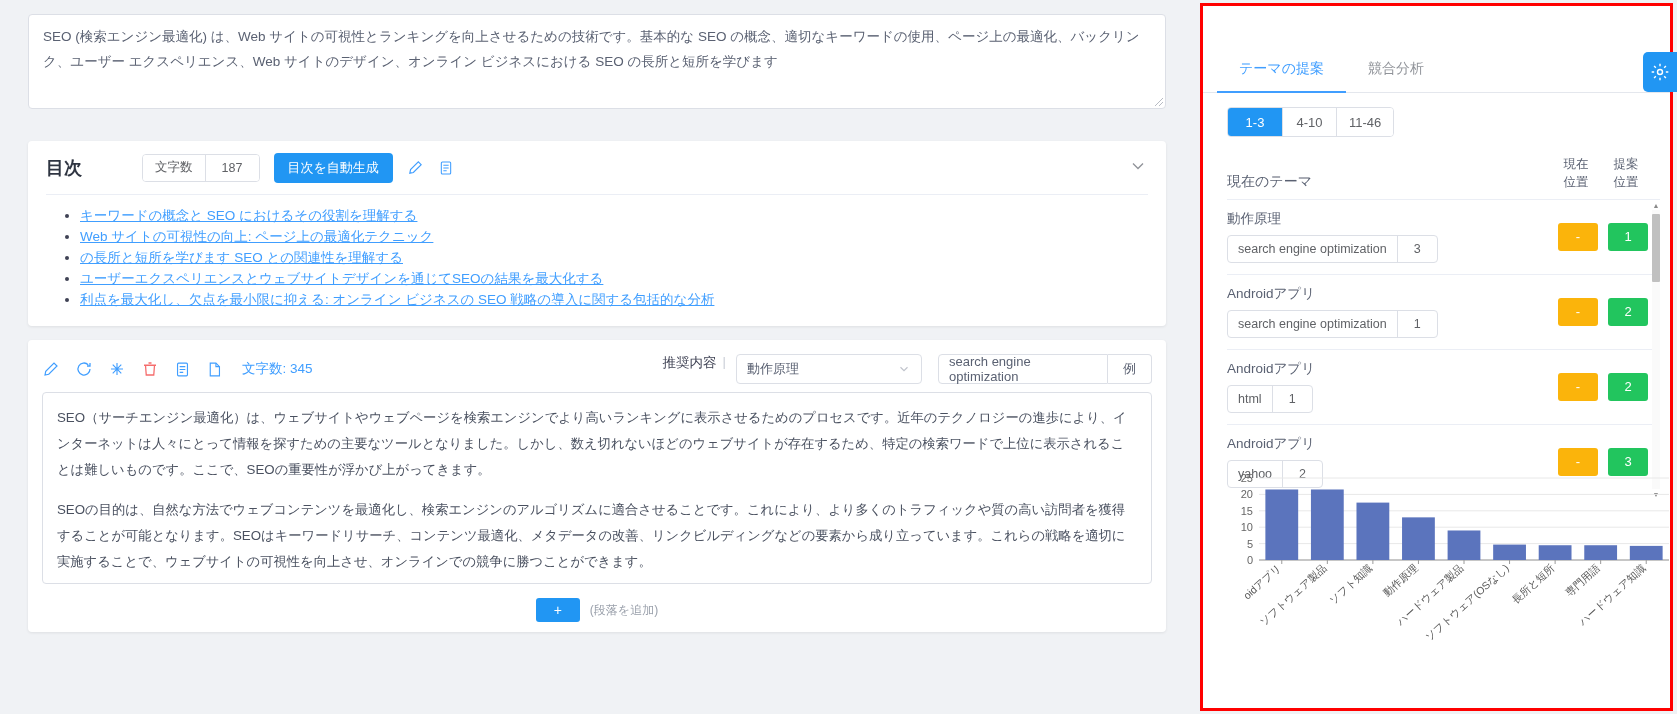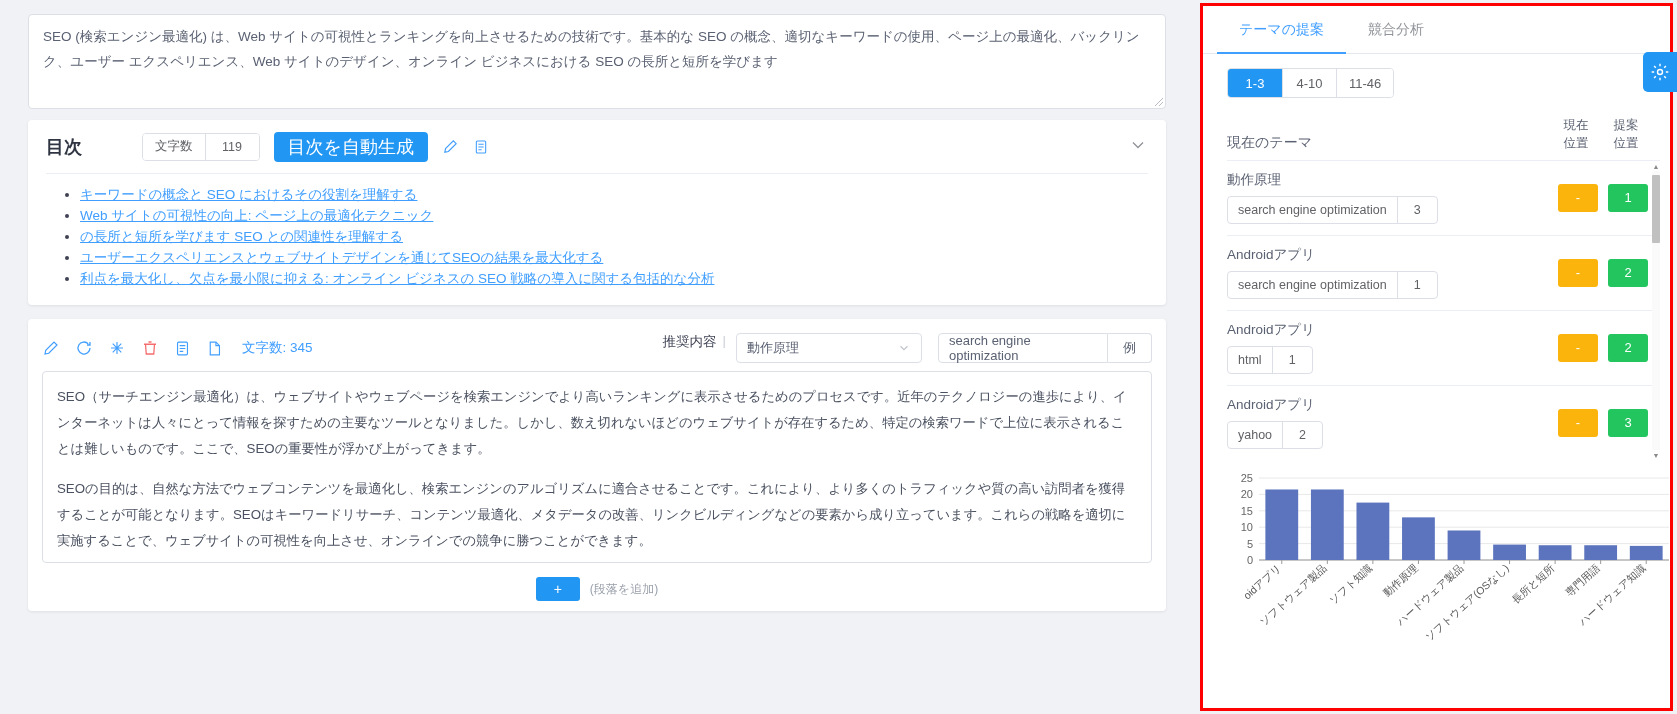--- a/index.html
+++ b/index.html
@@ -42,41 +42,41 @@
     font-size: 13.5px;
     resize: none;
     overflow: hidden;
     font-family: "Liberation Sans", "DejaVu Sans", sans-serif;
     position: relative;
   }
   .resize-grip {
     position: absolute; right: 2px; bottom: 2px;
     width: 12px; height: 12px; pointer-events: none;
   }
-  .summary-wrap { position: relative; margin: 6px 8px 11px 14px; }
+  .summary-wrap { position: relative; margin: 6px 8px 32px 14px; }
 
   
   .toc-card { margin: 0 8px 14px 14px; padding: 0 18px 14px 18px; }
   .toc-head {
     display: flex; align-items: center;
     height: 54px;
     border-bottom: 1px solid #ebeef5;
     gap: 14px;
   }
   .toc-title { font-size: 18px; font-weight: bold; color: #2f3542; margin-right: 46px; }
   .pill-group { display: flex; height: 28px; border: 1px solid #dcdfe6; border-radius: 4px; overflow: hidden; }
   .pill-group > div {
     display: flex; align-items: center; justify-content: center;
     padding: 8px 12px; font-size: 12.5px; color: #606266; background: #fff;
   }
   .pill-group > div + div { border-left: 1px solid #dcdfe6; min-width: 54px; }
   .btn-primary {
     height: 30px; padding: 0 14px; border-radius: 4px;
     background: #2196f3; color: #fff; border: none;
-    font-size: 18px; display: flex; align-items: center; cursor: pointer;
+    font-size: 13px; display: flex; align-items: center; cursor: pointer;
     font-family: "Liberation Sans", "DejaVu Sans", sans-serif;
   }
   .ico { color: #409eff; cursor: pointer; display:inline-flex; align-items:center; }
   .ico svg { display: block; }
   .chev { margin-left: auto; color: #909399; }
   .toc-list { list-style: disc; padding-left: 34px; margin: 12px 0 2px 0; }
   .toc-list li { margin: 3px 0; }
   .toc-list a { color: #409eff; text-decoration: underline; font-size: 13.5px; }
 
   
@@ -118,21 +118,21 @@
   
   .right-col {
     width: 489px; height: 714px; position: relative; background: #f0f2f5;
   }
   .right-inner {
     position: absolute; left: 12px; top: 3px; right: 4px; bottom: 3px;
     background: #fff;
     border: 3px solid #ff0000;
     overflow: hidden;
   }
-  .tabs { display: flex; height: 48px; border-bottom: 1px solid #e4e7ed; padding-left: 14px; background:#fff;}
+  .tabs { display: flex; height: 48px; border-bottom: 1px solid #e4e7ed; padding-left: 14px; background:#fff;margin-top:39px;}
   .tab {
     display: flex; align-items: center; padding: 0 22px; font-size: 14px;
     color: #909399; cursor: pointer; position: relative;
   }
   .tab.active { color: #409eff; }
   .tab.active:after {
     content: ""; position: absolute; left: 0; right: 0; bottom: -1px; height: 2px; background: #409eff;
   }
   .seg-row { padding: 14px 0 0 24px; }
   .seg-group { display: inline-flex; height: 30px; border: 1px solid #dcdfe6; border-radius: 4px; overflow: hidden; }
@@ -205,21 +205,21 @@
       <svg class="resize-grip" viewBox="0 0 12 12">
         <path d="M11 3 L3 11 M11 7 L7 11" stroke="#b8bcc4" stroke-width="1" fill="none"></path>
       </svg>
     </div>
 
     <div class="card toc-card">
       <div class="toc-head">
         <div class="toc-title">目次</div>
         <div class="pill-group">
           <div>文字数</div>
-          <div>119</div>
+          <div>187</div>
         </div>
         <button class="btn-primary">目次を自動生成</button>
         <span class="ico">
           <svg width="17" height="17" viewBox="0 0 24 24" fill="none" stroke="#409eff" stroke-width="1.6">
             <path d="M4 20 L5 15 L16 4 L20 8 L9 19 Z"></path>
           </svg>
         </span>
         <span class="ico">
           <svg width="16" height="16" viewBox="0 0 24 24" fill="none" stroke="#409eff" stroke-width="1.6">
             <rect x="5" y="3" width="14" height="18" rx="1.5"></rect>

